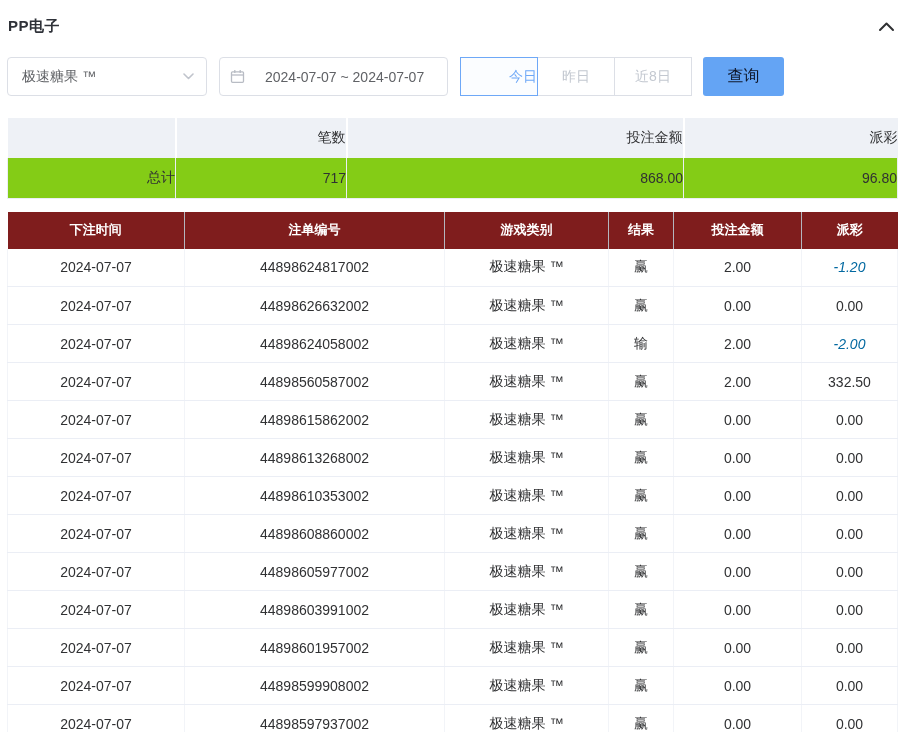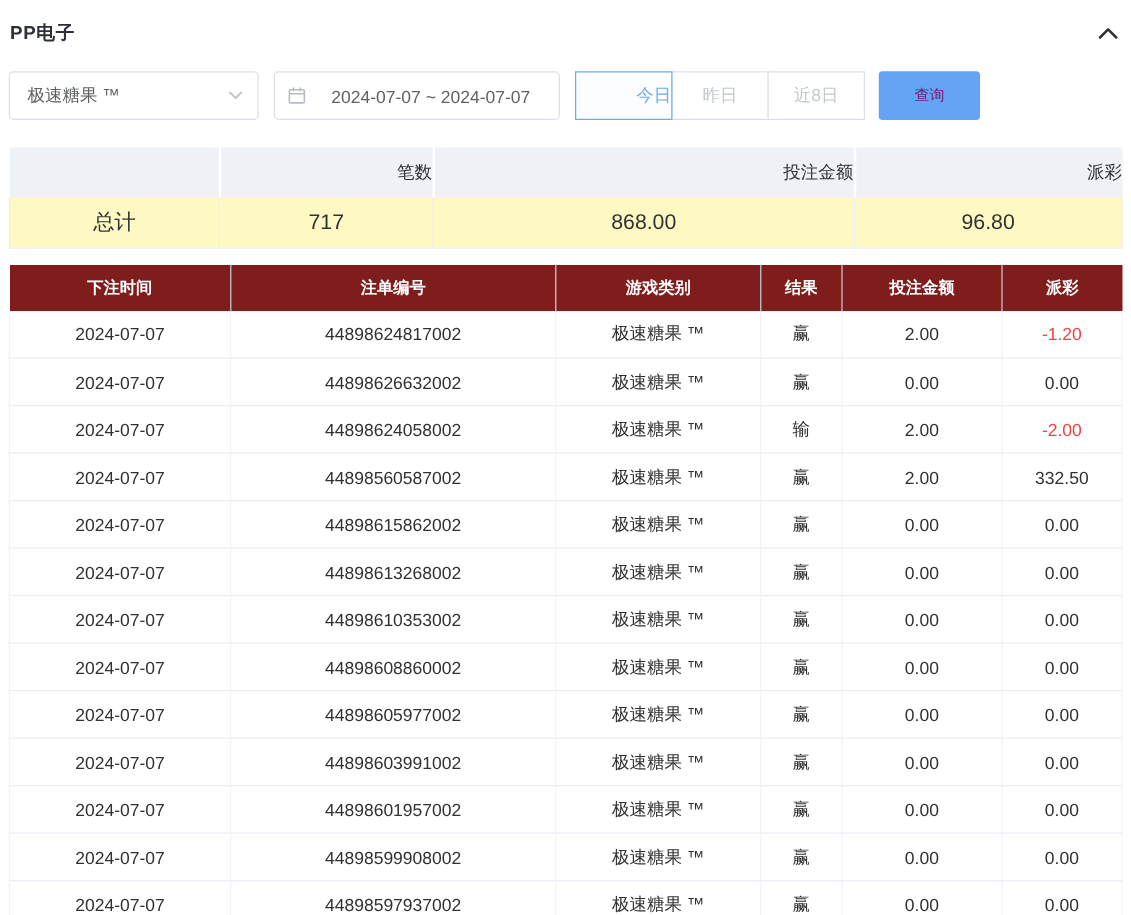--- a/index.html
+++ b/index.html
@@ -17,40 +17,40 @@
   .filter-row { display:flex; align-items:center; margin-top:20px; }
   .control { height:39px; border:1px solid #dcdfe6; border-radius:4px; background:#fff;
              display:flex; align-items:center; font-size:14px; color:#606266; }
   .select { width:200px; justify-content:space-between; padding:0 12px 0 14px; cursor:pointer; }
   .datepicker { width:229px; margin-left:12px; padding:16px 10px; gap:20px; cursor:pointer; }
   .btn-group { display:flex; margin-left:12px; }
   .qbtn { height:39px; width:78px; background:#fff; border:1px solid #dcdfe6; font-size:14px;
           color:#c3c8d0; cursor:pointer; font-family:inherit; }
   .qbtn + .qbtn { margin-left:-1px; }
   .qbtn.active { border-color:#6ea8f7; color:#6ea8f7; background:#fbfdff; position:relative; z-index:1;text-align:right; }
-  .query-btn { margin-left:11px; height:39px; width:81px; background:#64a4f4; color:#701a75;
-               border:none; border-radius:3px; font-size:12px; cursor:pointer; font-family:inherit; }
+  .query-btn { margin-left:11px; height:39px; width:81px; background:#64a4f4; color:#0f172a;
+               border:none; border-radius:3px; font-size:16px; cursor:pointer; font-family:inherit; }
 
   
   .summary { width:100%; border-collapse:collapse; table-layout:fixed; margin-top:22px; }
   .summary th { background:#eef1f6; height:40px; font-weight:normal; font-size:14px; color:#303133;
                 border-right:2px solid #fff; text-align:right; }
   .summary th:last-child { border-right:none; }
-  .summary td { height:40px; text-align:center; font-size:17px; color:#303133;
-                border:1px solid #ebeef5; border-top:none; background:#fef9c3; }
+  .summary td { height:40px; text-align:right; font-size:14px; color:#303133;
+                border:1px solid #ebeef5; border-top:none; background:#84cc16; }
 
   
   .main { width:100%; border-collapse:collapse; table-layout:fixed; margin-top:13px; }
   .main thead th { background:#7f1d1d; color:#fff; font-size:13px; font-weight:bold; height:37px;
                    text-align:center; border-right:1px solid #b4b6be; }
   .main thead th:last-child { border-right:none; }
   .main tbody td { height:38px; text-align:center; font-size:14px; color:#303133;
                    border-bottom:1px solid #ebeef5; border-right:1px solid #f2f4f8; background:#fff; }
   .main tbody td:first-child { border-left:1px solid #f2f4f8; }
-  .main td.neg { color:#ef4444; }
+  .main td.neg { color:#0369a1;font-style:italic; }
 
   .icon-svg { display:block; }
 </style>
 </head>
 <body>
 
 <div class="page">
 
   <div class="panel-header">
     <span class="page-title">PP电子</span>

